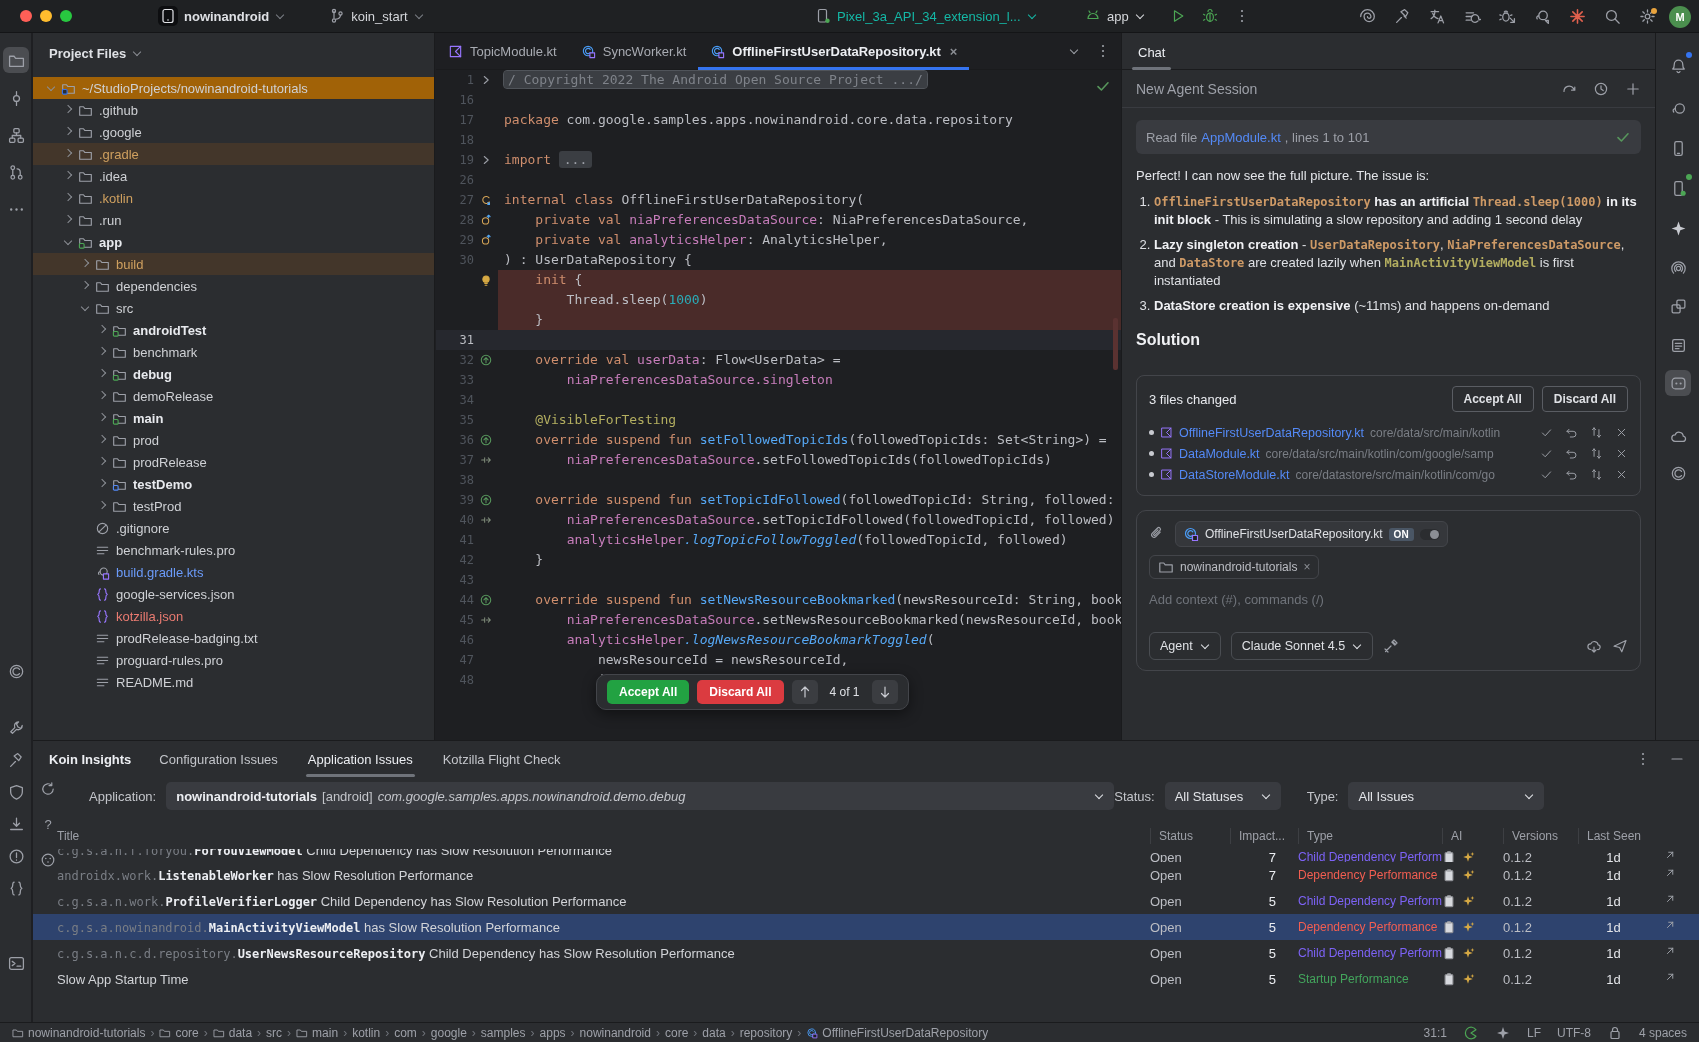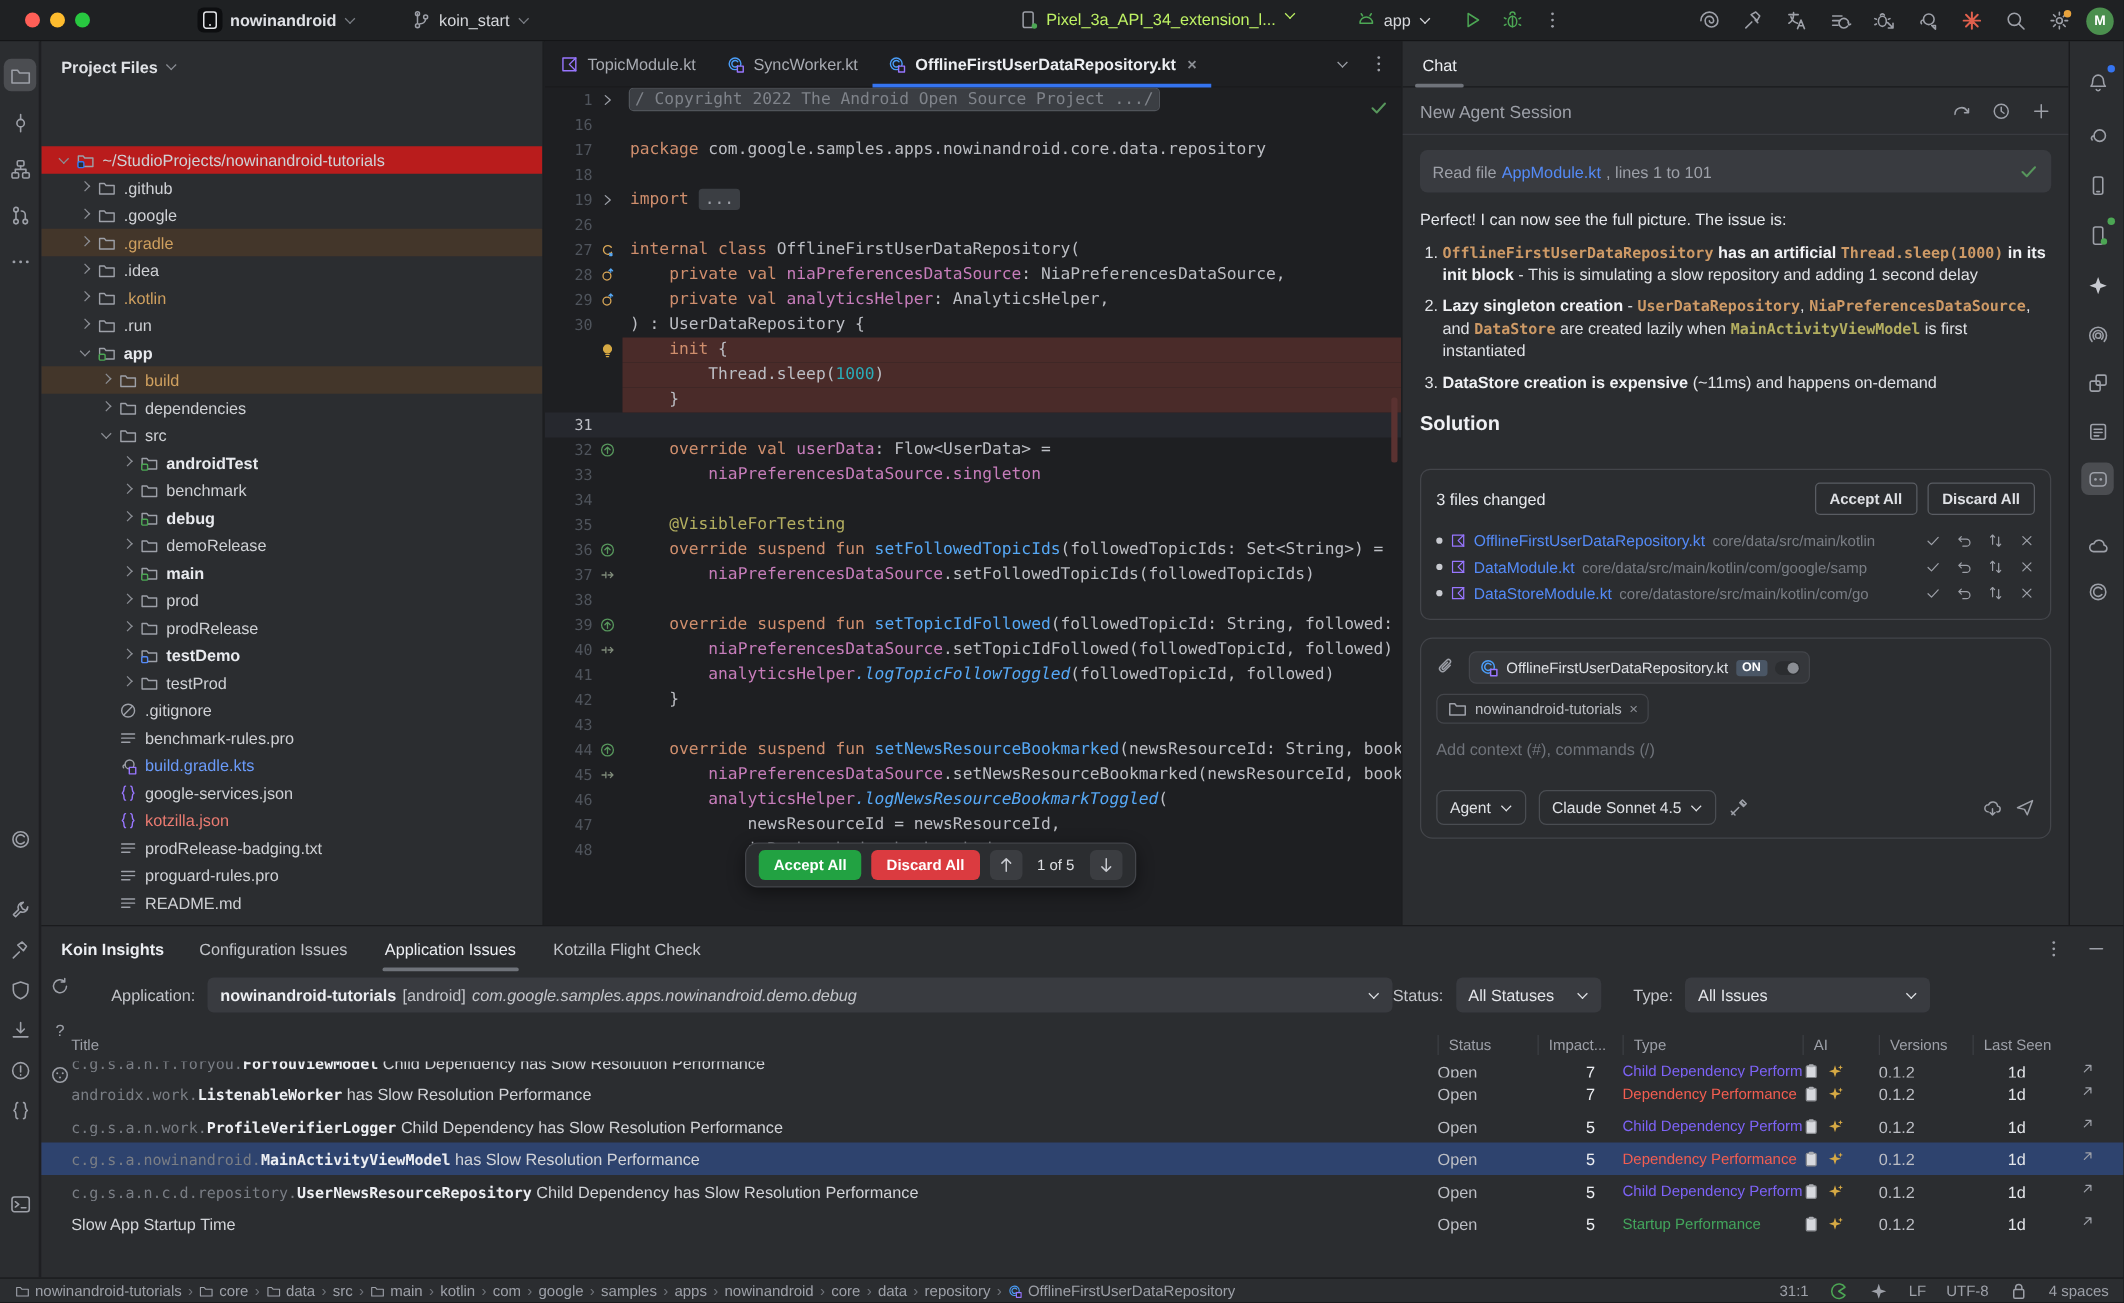--- a/index.html
+++ b/index.html
@@ -20,36 +20,36 @@
   .twidget { display:flex; align-items:center; gap:6px; color:#dfe1e5; font-weight:600; font-size:13px; padding:3px 8px; border-radius:6px; }
   .twidget .chv { color:#7a7e85; }
   #proj-widget { margin-left:78px; }
   #branch-widget { margin-left:28px; font-weight:400; color:#d5d7db; }
   .appicon { width:20px; height:20px; border-radius:5px; background:#0d0e10; display:flex; align-items:center; justify-content:center; }
   .trun { display:flex; align-items:center; gap:5px; color:#d5d7db; }
   .tbar-right { position:absolute; right:8px; top:0; height:33px; display:flex; align-items:center; gap:9px; }
   .tbi { width:26px; height:24px; display:flex; align-items:center; justify-content:center; border-radius:5px; position:relative; }
   .badge-dot { position:absolute; width:6px; height:6px; border-radius:50%; top:3px; right:3px; }
   #avatar { width:22px; height:22px; border-radius:50%; background:#4b8f4e; color:#fff; font-size:11px; font-weight:700; display:flex; align-items:center; justify-content:center; }
-  #device-group { position:absolute; left:815px; display:flex; gap:6px; color:#bef264; }
+  #device-group { position:absolute; left:815px; display:flex; align-items:center; gap:6px; color:#14b8a6; }
   #run-group { position:absolute; left:1085px; display:flex; align-items:center; gap:6px; color:#d5d7db; }
 
   
   #activitybar { position:absolute; left:0; top:33px; width:32px; height:989px; background:#2b2d30; border-right:1px solid #1e1f22; }
   .abi { position:absolute; left:3px; width:26px; height:26px; border-radius:6px; display:flex; align-items:center; justify-content:center; }
   .abi.active { background:#4b4d51; color:#dfe1e5; }
 
   
   #project { position:absolute; left:33px; top:33px; width:402px; height:707px; background:#2b2d30; border-right:1px solid #1a1b1d; overflow:hidden; }
   #projhead { height:40px; display:flex; align-items:center; padding-left:16px; gap:6px; font-weight:700; color:#dfe1e5; }
   #tree { position:absolute; left:0; right:0; top:44px; bottom:0; overflow:hidden; }
   .trow { height:22px; display:flex; align-items:center; font-size:13px; color:#cfd1d5; white-space:nowrap; }
   .trow .chvslot { width:16px; display:flex; justify-content:center; color:#8b8e94; flex:none; }
   .trow .ticon { width:18px; display:flex; justify-content:center; margin-right:5px; flex:none; }
-  .trow.sel { background:#b91c1c;margin-top:40px; }
+  .trow.sel { background:#a16207; }
   .trow.brown { background:#43362a; }
   .trow.orange { color:#cfa05f; }
   .trow.bluetxt { color:#6b9bfa; }
   .trow.redtxt { color:#ea7b71; }
   .trow.boldtxt { font-weight:700; color:#e8eaee; }
 
   
   #editor { position:absolute; left:436px; top:33px; width:685px; height:707px; background:#1e1f22; }
   #etabs { height:37px; display:flex; align-items:stretch; border-bottom:1px solid #1a1b1d; background:#1e1f22; position:relative; }
   .etab { display:flex; align-items:center; gap:7px; padding:0 12px; color:#a8abb2; font-size:13px; position:relative; }
@@ -912,21 +912,21 @@
       </span>
     <div id="scrollmark"></div>
     <div id="floatbar">
       <button class="fbtn green">Accept All</button>
       <button class="fbtn red">Discard All</button>
       <span class="fnav ic">
           <svg width="16" height="16" viewBox="0 0 16 16" fill="none" stroke="currentColor" stroke-width="1.2" stroke-linecap="round" stroke-linejoin="round">
             <path d="M8 13V3M8 3 4.5 6.5M8 3l3.5 3.5"></path>
           </svg>
         </span>
-      <span id="fcount">1 of 5</span>
+      <span id="fcount">4 of 1</span>
       <span class="fnav ic">
           <svg width="16" height="16" viewBox="0 0 16 16" fill="none" stroke="currentColor" stroke-width="1.2" stroke-linecap="round" stroke-linejoin="round">
             <path d="M8 3v10M8 13l-3.5-3.5M8 13l3.5-3.5"></path>
           </svg>
         </span>
     </div>
   </div>
 
   <div id="chat">
     <div id="chattab">

